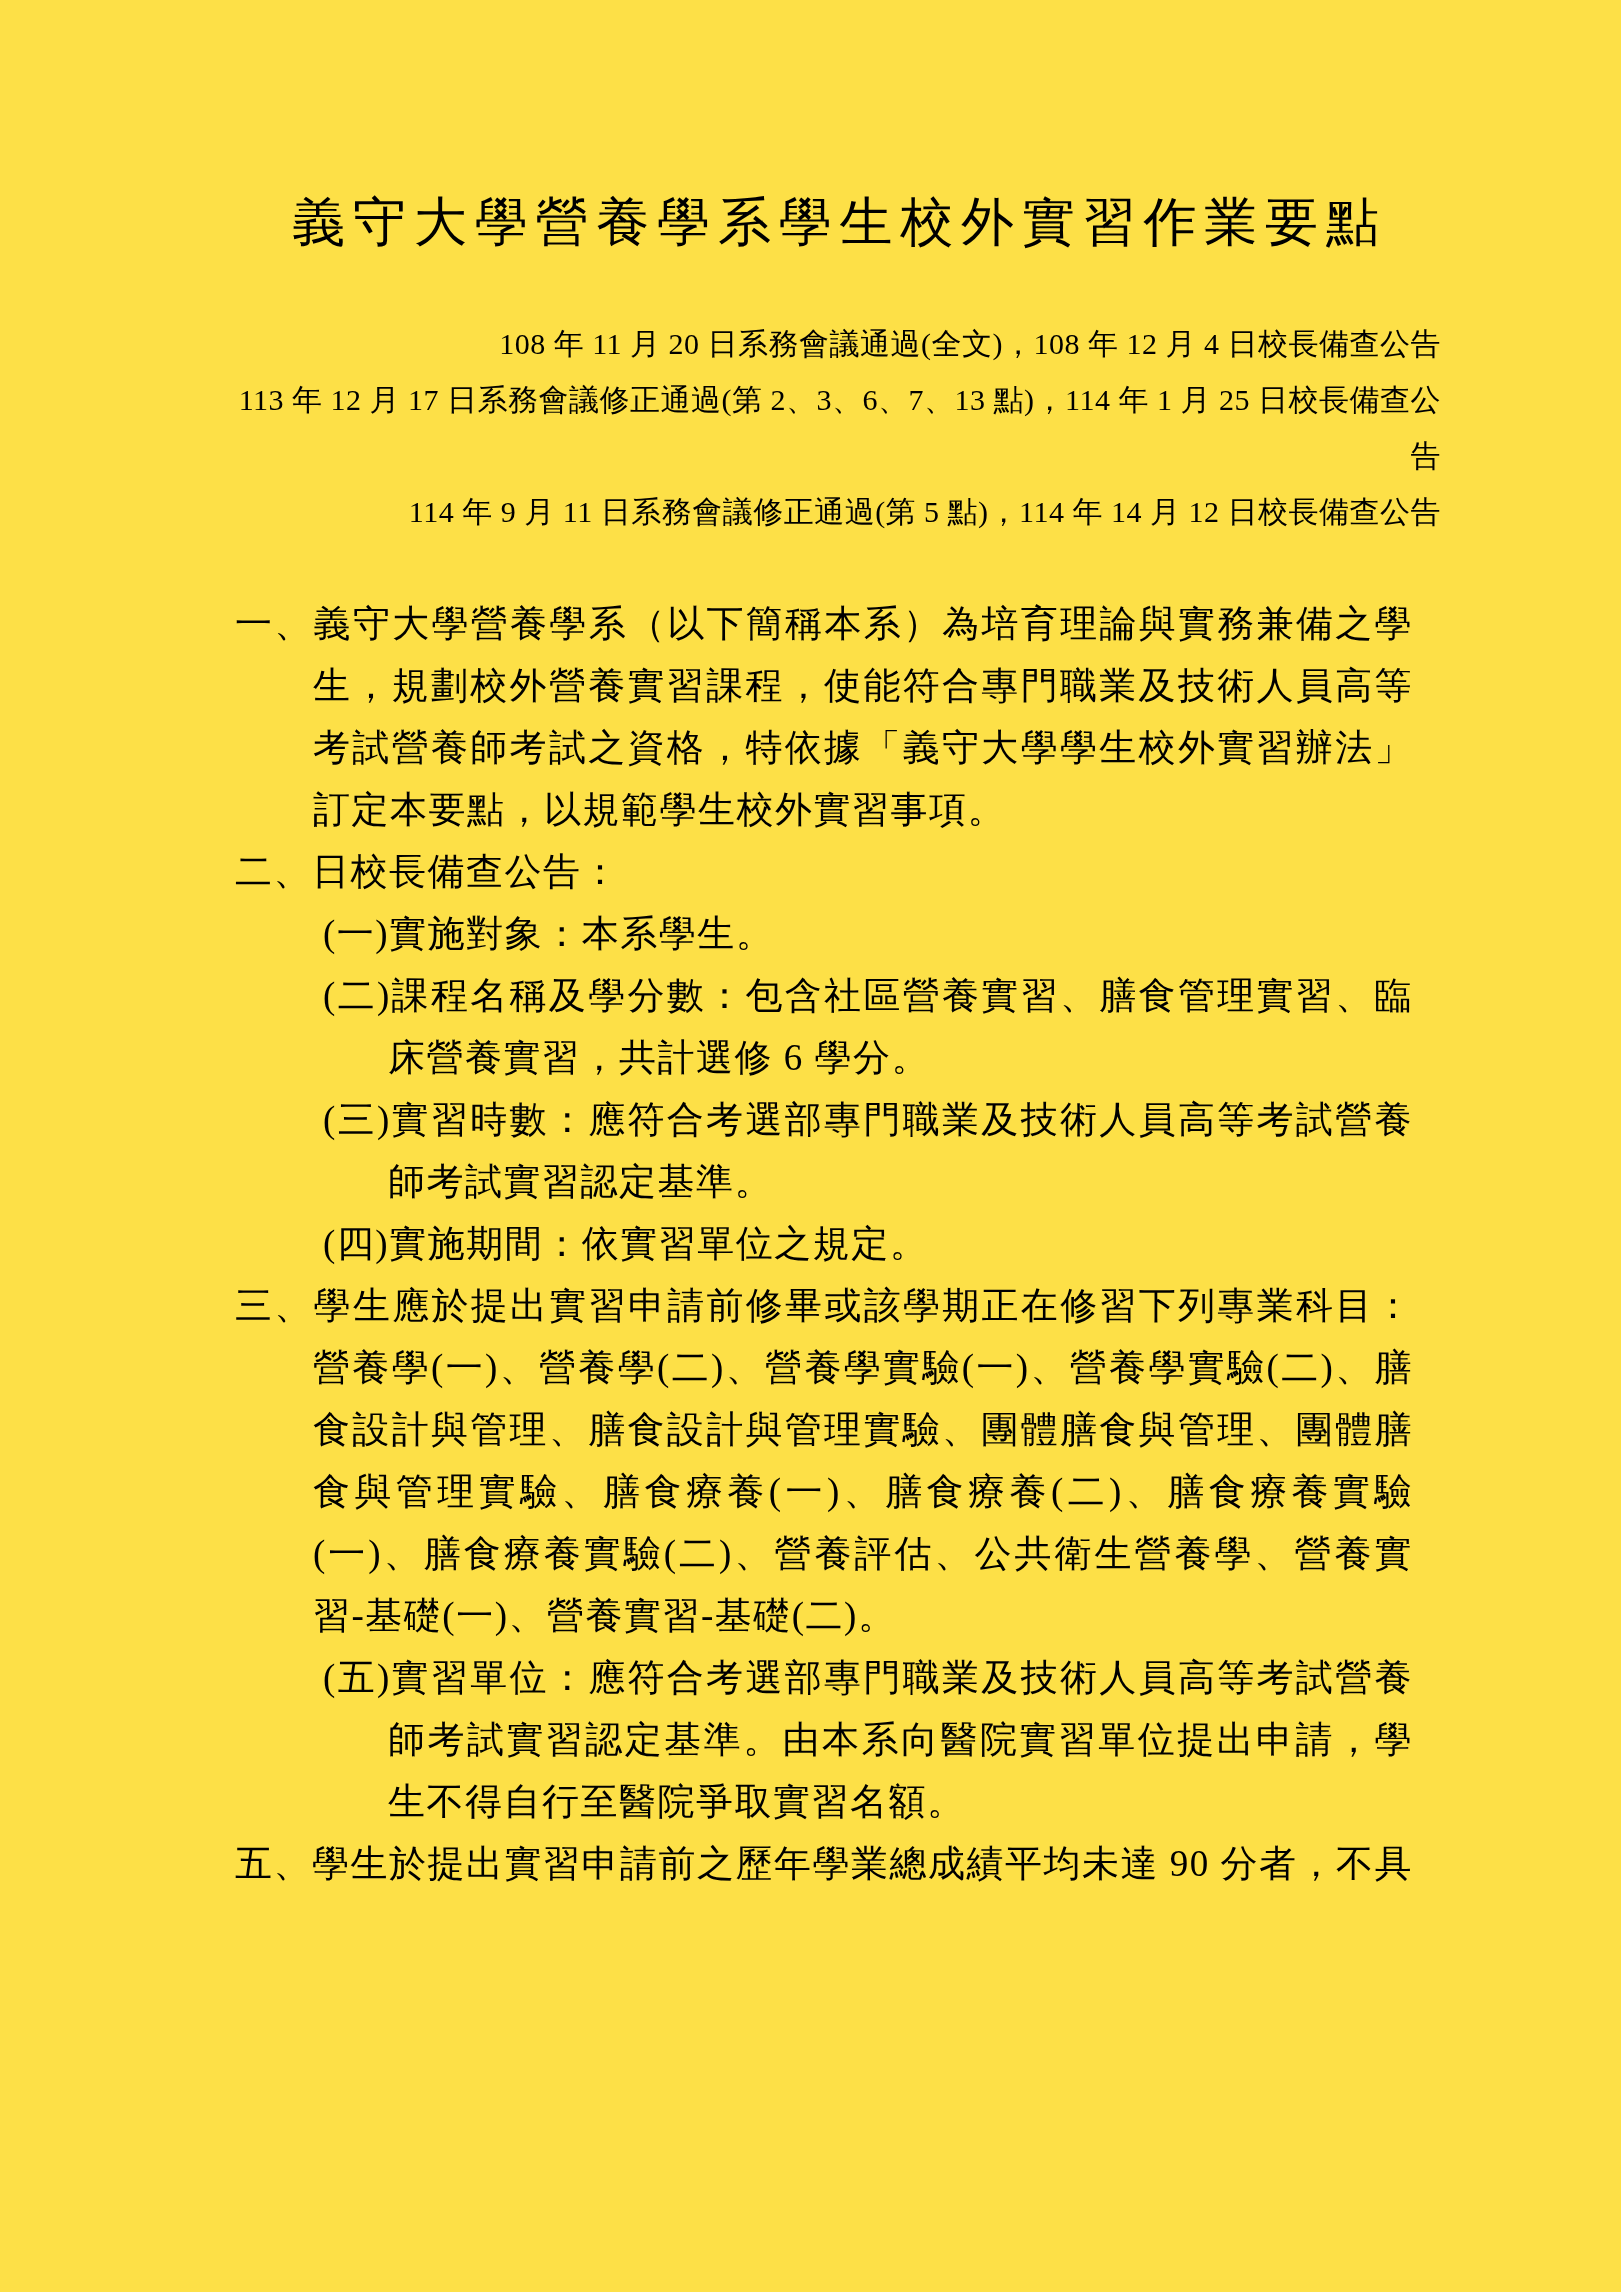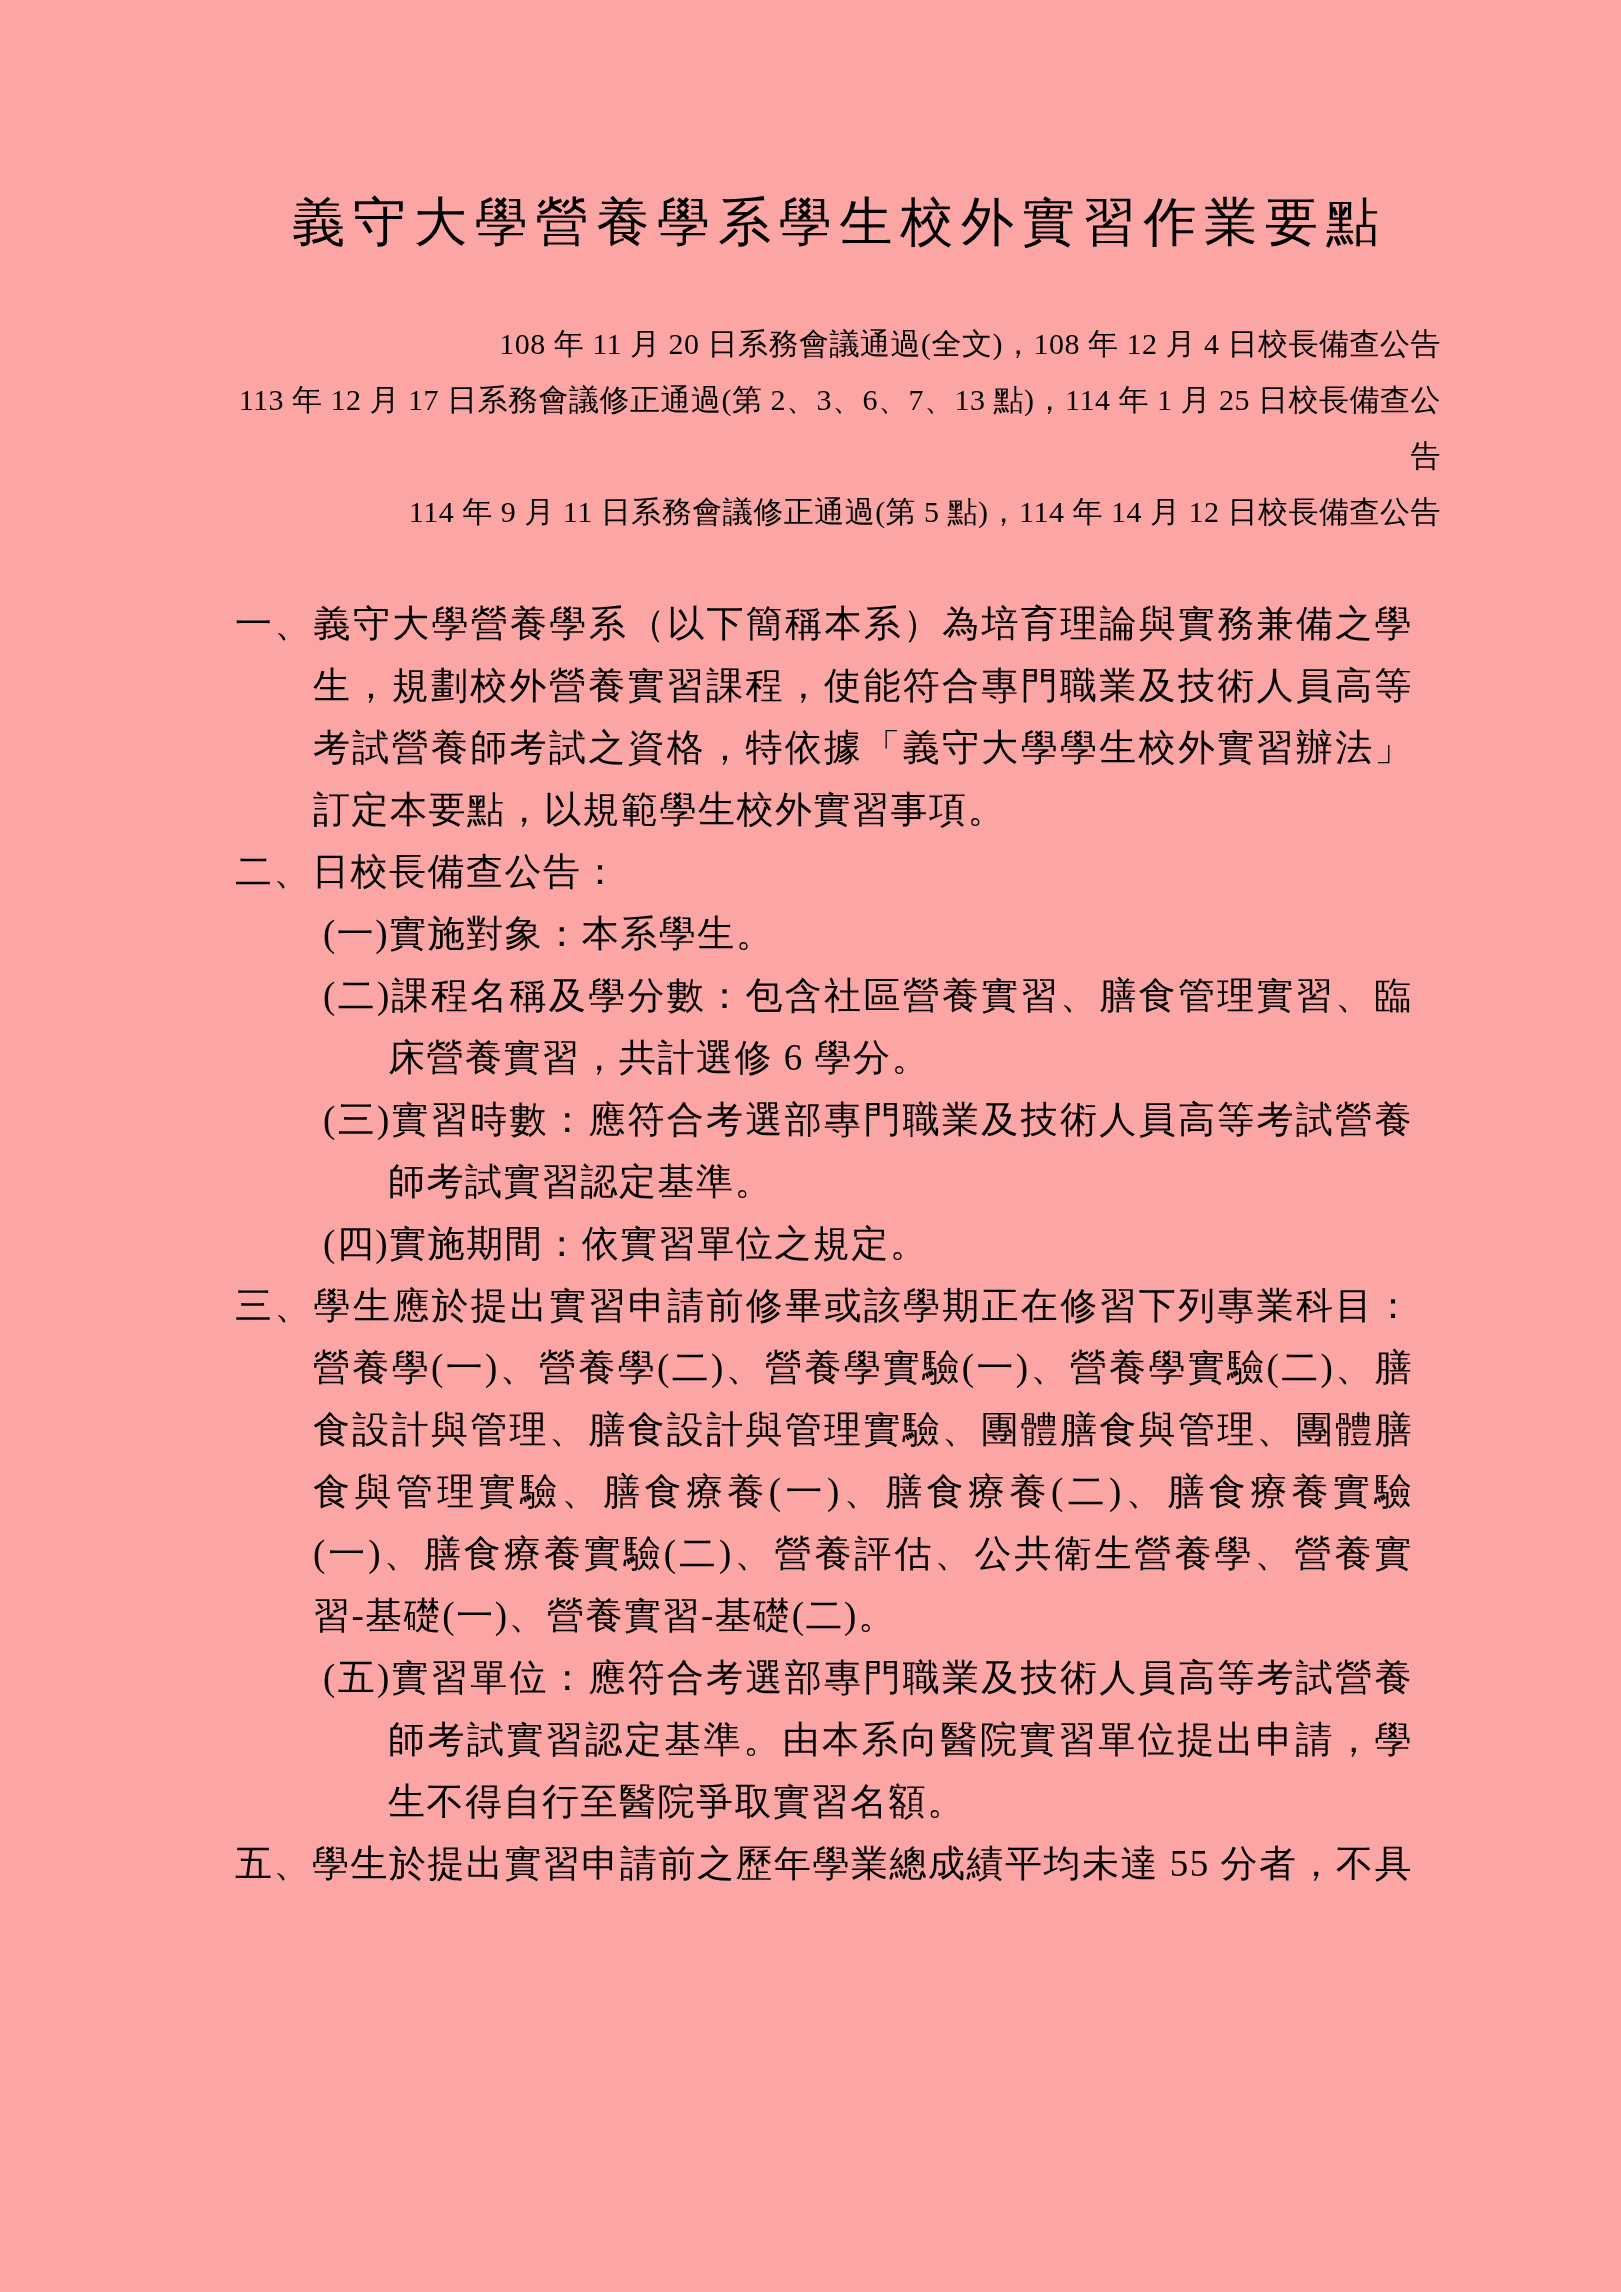--- a/index.html
+++ b/index.html
@@ -11,21 +11,21 @@
     height: 2293px;
     position: relative;
     background: #ffffff;
     color: #000000;
     font-family: "Liberation Serif", "DejaVu Serif", serif;
     overflow: hidden;
   }
   .page {
     position: absolute;
     inset: 0;
-    background: #fca5a5;
+    background: #fde047;
   }
   .title {
     position: absolute;
     top: 192px;
     left: 249px;
     width: 1181px;
     margin: 0;
     font-size: 53px;
     font-weight: 400;
     line-height: 1.15;
@@ -98,18 +98,18 @@
 
     <div class="item level2"><span class="no">(三)</span><span>實習時數：應符合考選部專門職業及技術人員高等考試營養師考試實習認定基準。</span></div>
 
     <div class="item level2"><span class="no">(四)</span><span>實施期間：依實習單位之規定。</span></div>
 
     <div class="item level1"><span class="no">三、</span><span>學生應於提出實習申請前修畢或該學期正在修習下列專業科目：營養學(一)、營養學(二)、營養學實驗(一)、營養學實驗(二)、膳食設計與管理、膳食設計與管理實驗、團體膳食與管理、團體膳食與管理實驗、膳食療養(一)、膳食療養(二)、膳食療養實驗(一)、膳食療養實驗(二)、營養評估、公共衛生營養學、營養實習-基礎(一)、營養實習-基礎(二)。</span></div>
 
     <div class="item level2"><span class="no">(五)</span><span>實習單位：應符合考選部專門職業及技術人員高等考試營養師考試實習認定基準。由本系向醫院實習單位提出申請，學生不得自行至醫院爭取實習名額。</span></div>
 
 
-    <div class="item level1"><span class="no">五、</span><span>學生於提出實習申請前之歷年學業總成績平均未達 55 分者，不具</span></div>
+    <div class="item level1"><span class="no">五、</span><span>學生於提出實習申請前之歷年學業總成績平均未達 90 分者，不具</span></div>
 
   </div>
 
 </div>
 
 
 </body></html>

